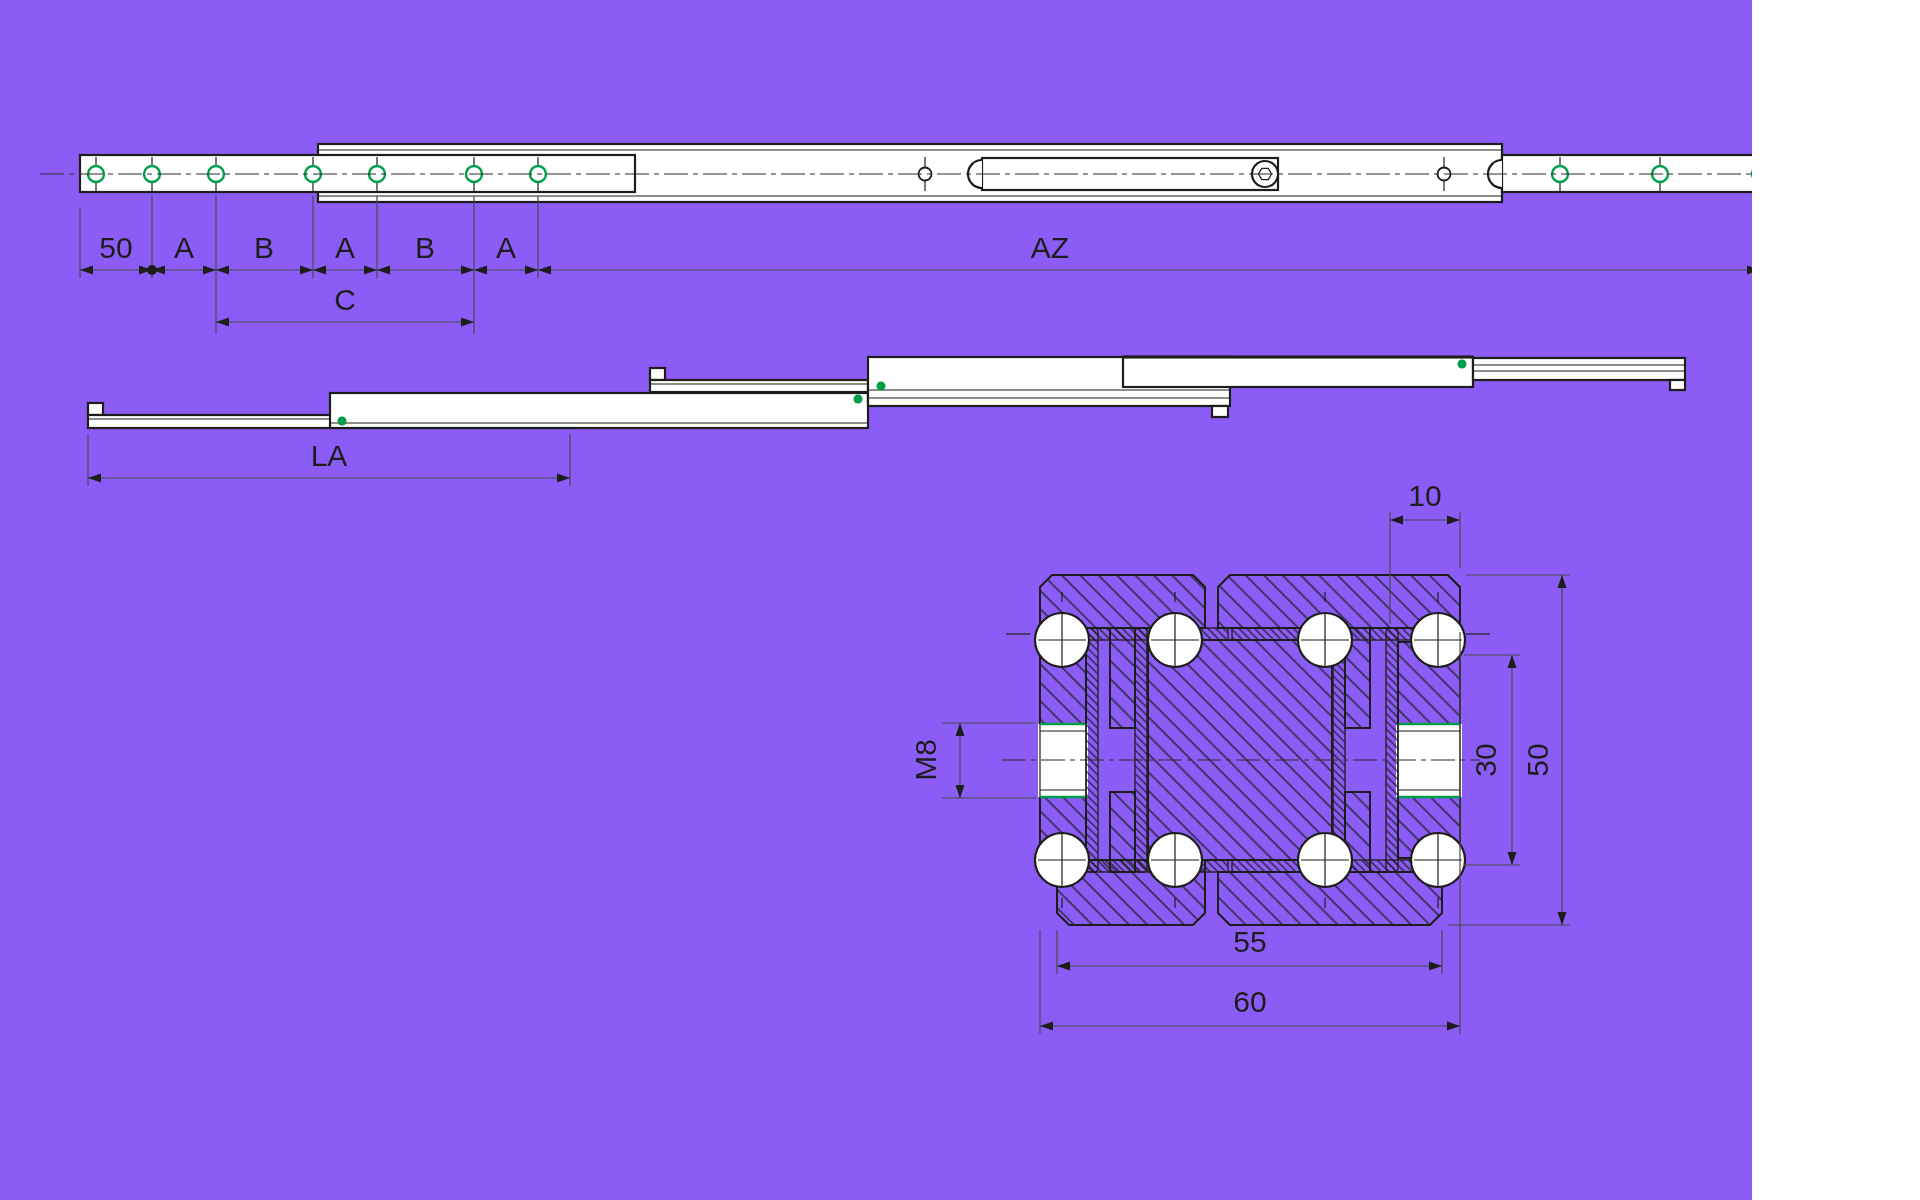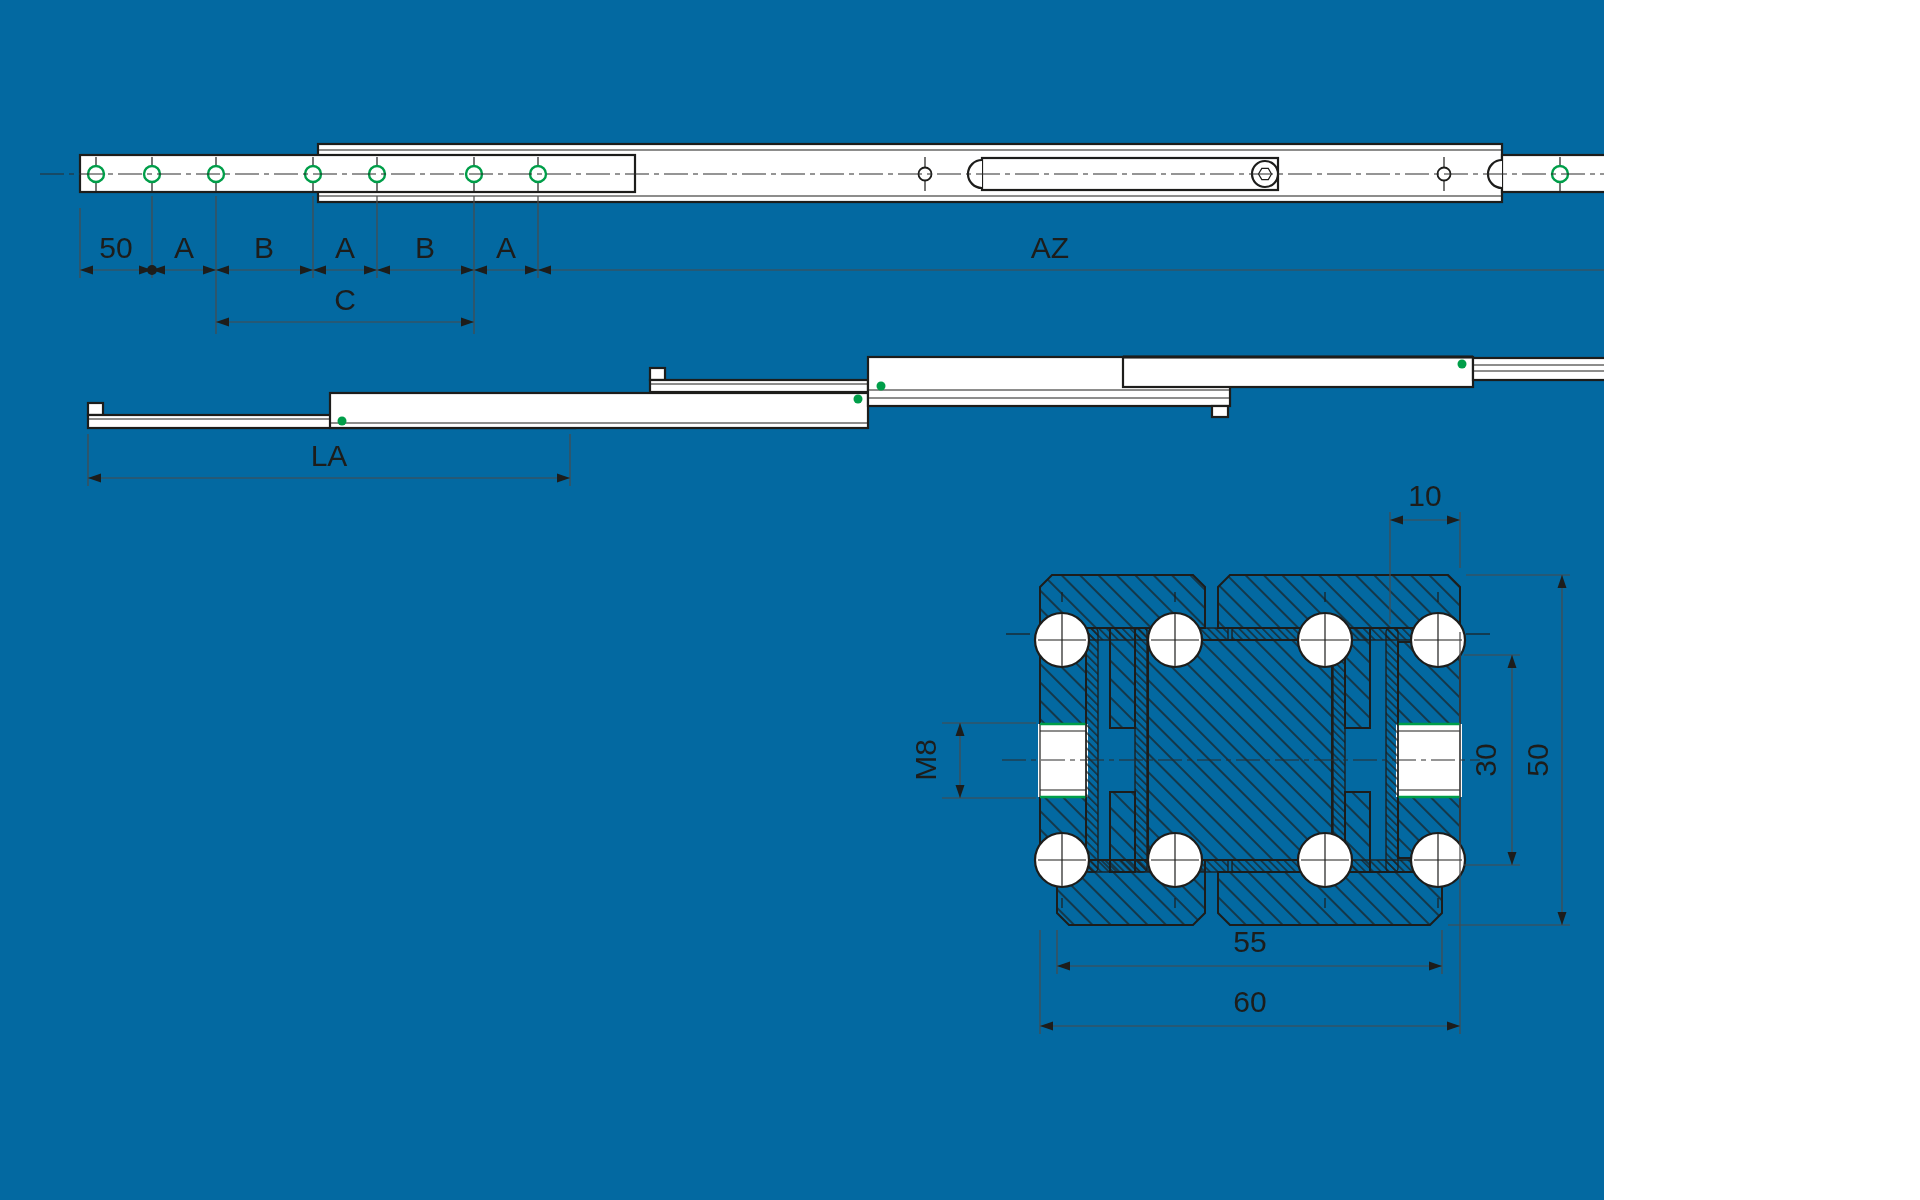--- a/index.html
+++ b/index.html
@@ -1,16 +1,16 @@
 <!DOCTYPE html>
 <html><head>
 <meta charset="utf-8">
 <style>
   html,body{margin:0;padding:0;background:#ffffff;}
-  .page{width:1604px;height:1200px;background:#0369a1;position:relative;overflow:hidden;
+  .page{width:1752px;height:1200px;background:#8b5cf6;position:relative;overflow:hidden;
         font-family:"Liberation Sans", sans-serif;}
   svg text{font-family:"Liberation Sans", sans-serif;fill:#1d1d1b;}
   .geo{stroke:#1d1d1b;stroke-width:2.2;fill:#ffffff;}
   .geoh{stroke:#1d1d1b;stroke-width:2;}
   .thin{stroke:#1d1d1b;stroke-width:1.2;fill:none;}
   .dim{stroke:#4a4a4a;stroke-width:1.2;fill:none;}
   .arr{fill:#1d1d1b;stroke:none;}
   .cl{stroke:#2c2c2c;stroke-width:1.1;fill:none;stroke-dasharray:24 5 5 5;}
   .green{stroke:#009E49;stroke-width:2.4;fill:#ffffff;}
   .gline{stroke:#009E49;stroke-width:2.4;}

